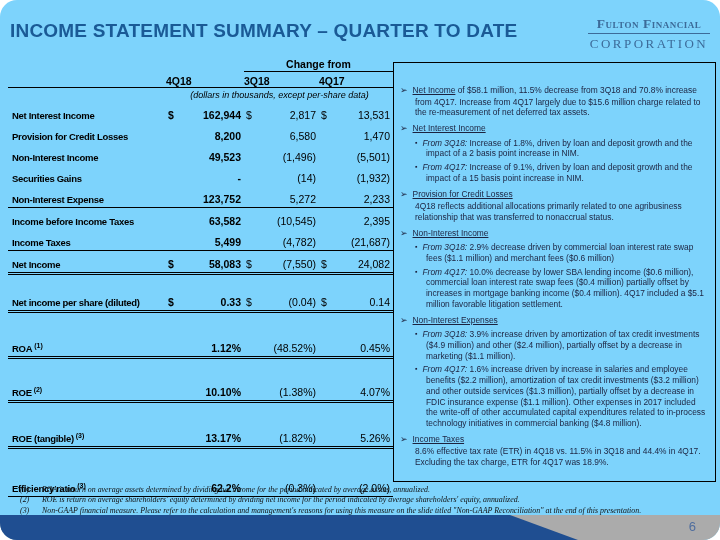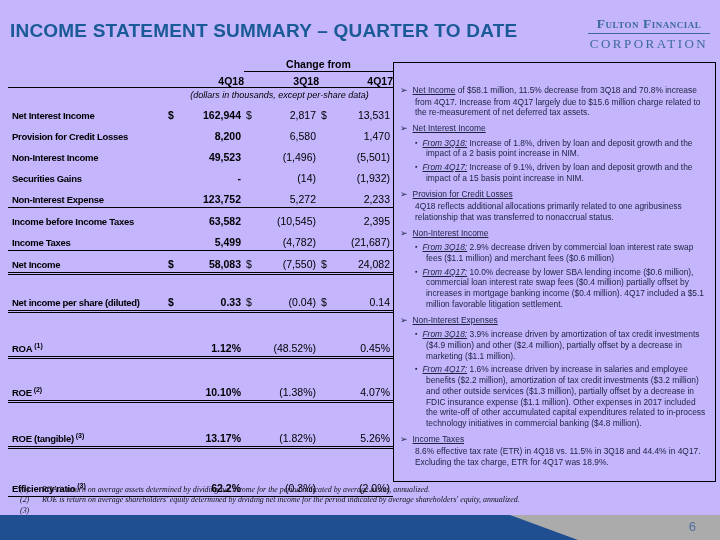--- a/index.html
+++ b/index.html
@@ -1,34 +1,34 @@
 <!DOCTYPE html>
 <html style="--title-blue: #1A5A96; --bar-blue: #1F4E91; --band-gray: #ABABAB; --logo-blue: #3C6B99; --body-navy: #1C2340;"><head>
 <meta charset="utf-8">
 <style>
   html,body{margin:0;padding:0;background:#fff;}
-  .slide{position:relative;width:720px;height:540px;background:#c4b5fd;overflow:hidden;
-         font-family:"Liberation Sans",sans-serif;color:#000;}
+  .slide{position:relative;width:720px;height:540px;background:#7dd3fc;overflow:hidden;
+         font-family:"Liberation Sans",sans-serif;color:#000;border-radius:17px;}
 
   
   .title{position:absolute;left:10px;top:20px;font-size:19px;font-weight:bold;
          color:var(--title-blue);letter-spacing:.2px;white-space:nowrap;}
   .logo{position:absolute;right:10px;top:16px;width:122px;text-align:center;
         color:var(--logo-blue);font-family:"Liberation Serif",serif;}
   .logo-main{font-size:13.5px;font-weight:bold;font-variant:small-caps;letter-spacing:.5px;
              border-bottom:1px solid var(--logo-blue);padding-bottom:1px;text-align:center;}
   .logo-sub{font-size:13px;letter-spacing:2.5px;margin-top:2px;}
 
   
   .table{position:absolute;left:8px;top:58px;width:385px;font-size:10.5px;}
   .t-row{display:grid;grid-template-columns:158px 78px 75px 74px;align-items:end;}
   .t-changefrom{height:14px;font-weight:bold;}
   .cf-span{grid-column:3/5;text-align:center;border-bottom:1.5px solid #000;padding-bottom:1px;}
   .t-cols{height:15px;font-weight:bold;}
-  .t-cols div{text-align:right;}
+  .t-cols div{text-align:left;}
   .t-note{display:grid;grid-template-columns:158px 227px;height:14px;align-items:center;
           font-style:italic;font-size:9px;}
   .t-note span{grid-column:2;text-align:center;white-space:nowrap;}
   .rule-below{border-bottom:1.5px solid #000;}
   .double-below{border-bottom:3px double #000;}
   .t-body .t-row{height:19px;padding-bottom:2px;}
   .t-label{font-weight:bold;font-size:9.5px;letter-spacing:-.3px;white-space:nowrap;padding-left:4px;}
   .t-label sup{font-size:7px;letter-spacing:0;}
   .t-cell{display:flex;justify-content:space-between;padding:0 3px 0 2px;}
   .c-bold{font-weight:bold;}
@@ -38,21 +38,21 @@
   .panel{position:absolute;left:393px;top:62px;width:323px;height:420px;border:1.5px solid #000;
          box-sizing:border-box;padding:22px 8px 4px 6px;color:var(--body-navy);
          font-size:8.4px;line-height:1.28;}
   .sec{margin-bottom:5px;}
   .sec-head{padding-left:15px;text-indent:-15px;}
   .arrow{font-size:9px;padding-right:5px;}
   .sec-title{text-decoration:underline;}
   .sec-body{padding-left:15px;margin-top:1px;}
   .sub{padding-left:26px;text-indent:-11px;margin-top:3px;}
   .sq{font-size:7px;padding-right:5px;vertical-align:1px;}
-  .sub em{font-style:italic;text-decoration:underline;}
+  .sub em{font-style:italic;}
 
   
   .footnotes{position:absolute;left:20px;top:485px;width:698px;font-size:7.9px;
              font-style:italic;font-family:"Liberation Serif",serif;color:#111;line-height:1.3;}
   .fn{display:flex;}
   .fn-num{width:22px;flex:none;}
 
   
   .bottom-bar{position:absolute;left:0;bottom:0;width:720px;height:25px;background:var(--band-gray);}
   .blue-wedge{position:absolute;left:0;top:0;width:720px;height:25px;background:var(--bar-blue);
@@ -320,20 +320,21 @@
       <div class="fn">
         <span class="fn-num">(1)</span>
         <span>ROA is return on average assets determined by dividing net income for the period indicated by average assets, annualized.</span>
       </div>
       <div class="fn">
         <span class="fn-num">(2)</span>
         <span>ROE is return on average shareholders' equity determined by dividing net income for the period indicated by average shareholders' equity, annualized.</span>
       </div>
       <div class="fn">
         <span class="fn-num">(3)</span>
+        <span>Non-GAAP financial measure.  Please refer to the calculation and management's reasons for using this measure on the slide titled "Non-GAAP Reconciliation" at the end of this presentation.</span>
       </div>
     </div>
 
   <div class="bottom-bar">
     <div class="blue-wedge"></div>
     <div class="page-num">6</div>
   </div>
 
 </div>
 

